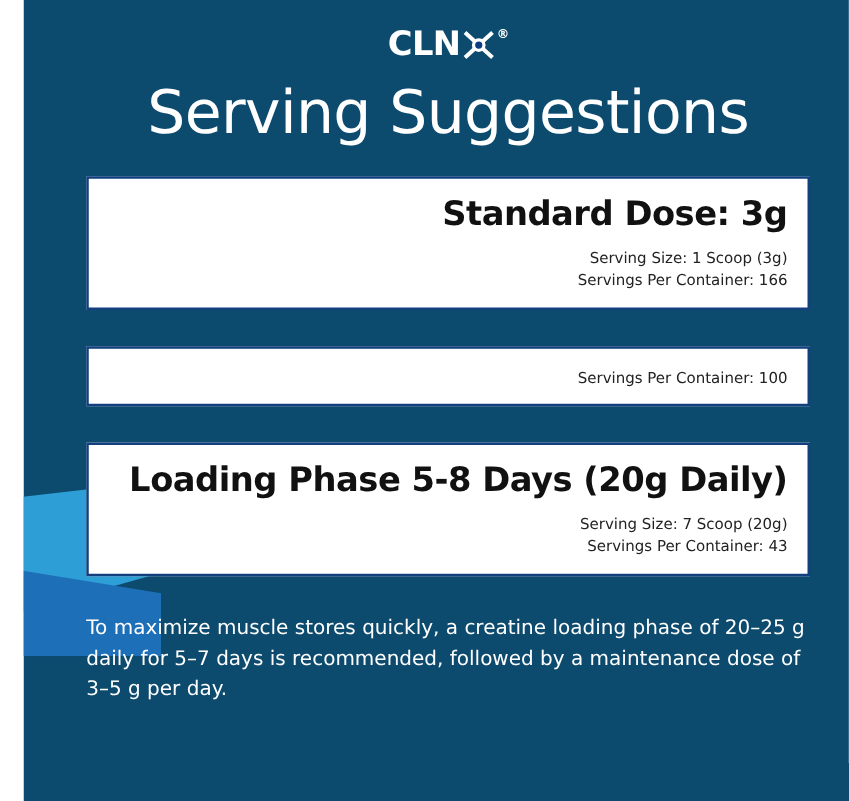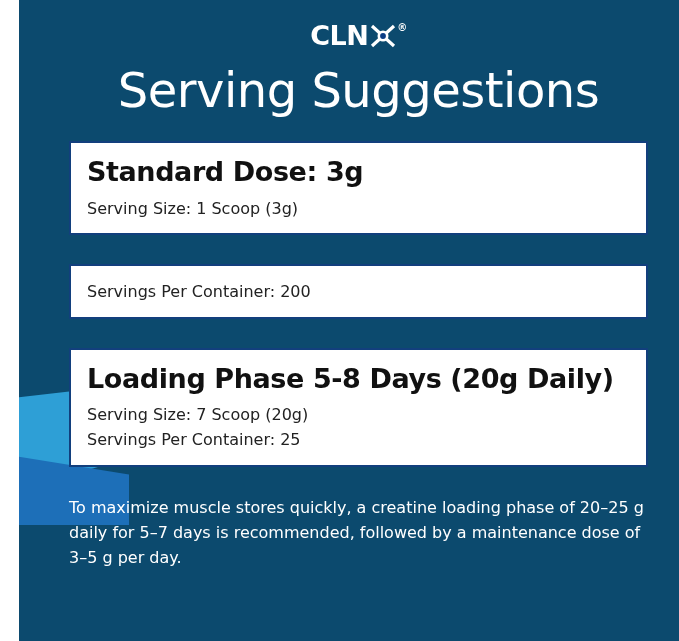--- a/index.html
+++ b/index.html
@@ -86,39 +86,40 @@
     text-align: center;
     color: #ffffff;
     font-size: 48px;
     font-weight: normal;
     letter-spacing: -0.5px;
     line-height: 1.05;
   }
   
   .cards {
     margin: 26px 50px 0 50px;
+    text-align: right;
   }
   .card {
     background: #ffffff;
     border: 2px solid #123f7d;
     padding: 14px 16px 12px 16px;
     margin-bottom: 29px;
     box-sizing: border-box;
   }
   .card-title {
     color: #111111;
     font-size: 27px;
     font-weight: bold;
     line-height: 1.12;
     letter-spacing: -0.4px;
     margin-bottom: 9px;
   }
   .card-line {
     color: #222222;
-    font-size: 16px;
+    font-size: 12px;
     line-height: 1.55;
   }
   
   .note {
     margin: 4px 50px 0 50px;
     color: #ffffff;
     font-size: 16px;
     line-height: 1.55;
   }
 </style>
@@ -143,30 +144,31 @@
       <span class="reg">®</span>
     </div>
 
     <div class="title">Serving Suggestions</div>
 
     <div class="cards">
 
       <div class="card">
         <div class="card-title">Standard Dose: 3g</div>
         <div class="card-line">Serving Size: 1 Scoop (3g)</div>
+        <div class="card-line">Servings Per Container: 166</div>
       </div>
 
       <div class="card">
-        <div class="card-line">Servings Per Container: 200</div>
+        <div class="card-line">Servings Per Container: 100</div>
       </div>
 
       <div class="card">
         <div class="card-title">Loading Phase 5-8 Days (20g Daily)</div>
         <div class="card-line">Serving Size: 7 Scoop (20g)</div>
-        <div class="card-line">Servings Per Container: 25</div>
+        <div class="card-line">Servings Per Container: 43</div>
       </div>
 
     </div>
 
     <div class="note">To maximize muscle stores quickly, a creatine loading phase of 20–25 g daily for 5–7 days is recommended, followed by a maintenance dose of 3–5 g per day.</div>
 
   </div>
 </div>
 
 </body></html>

